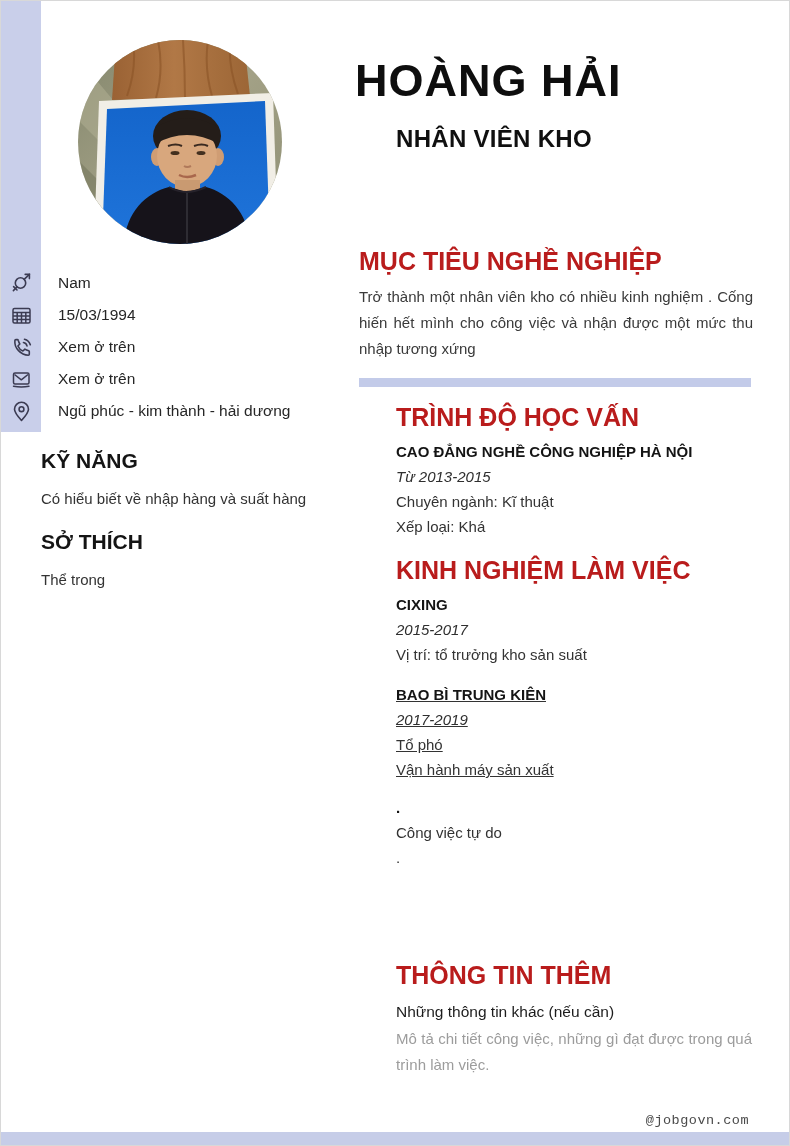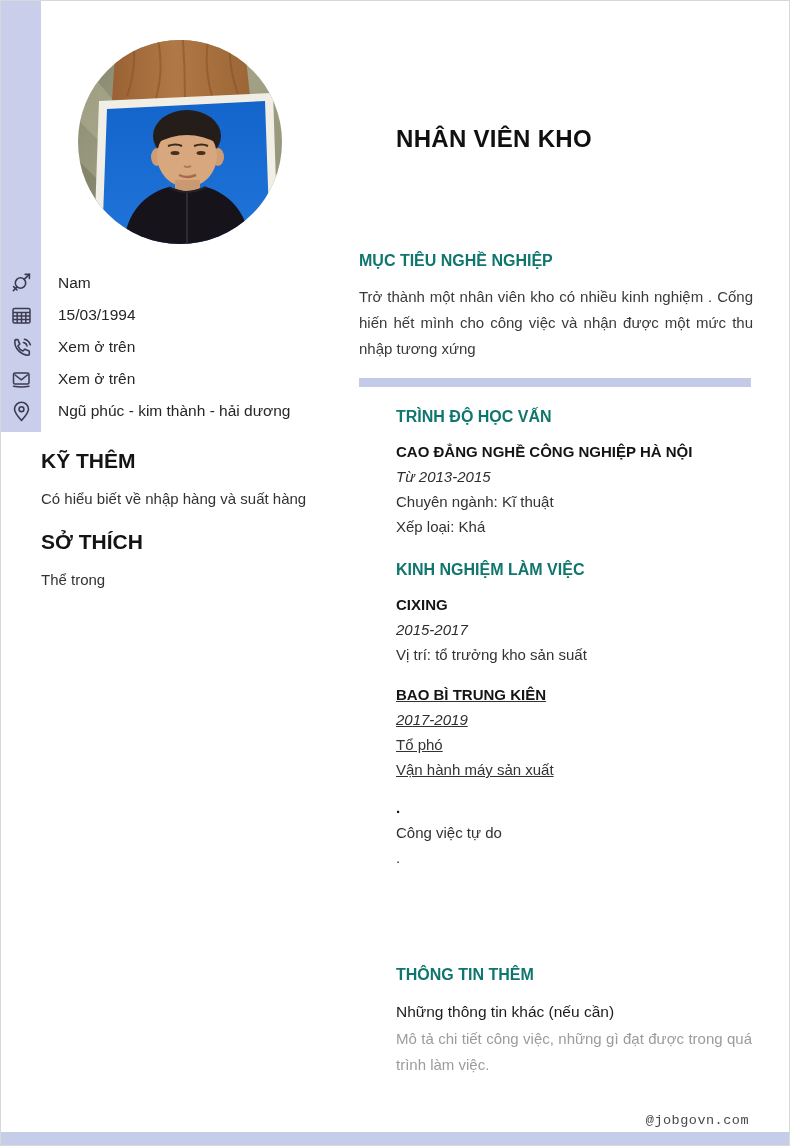--- a/index.html
+++ b/index.html
@@ -30,21 +30,21 @@
   .left-section h2 { font-size:21px; line-height:26px; font-weight:700; color:#141414; }
   .left-section .body { margin-top:12px; font-size:15px; line-height:26px; color:#333333; }
   .skills { top:447px; }
   .hobbies { top:528px; }
 
   
   .name { position:absolute; left:354px; top:55px; font-size:45px; line-height:50px; font-weight:700; letter-spacing:1px; color:#0e0e0e; white-space:nowrap; }
   .job-title { position:absolute; left:356px; top:123px; font-size:24px; line-height:30px; font-weight:700; letter-spacing:.3px; color:#101010; white-space:nowrap;margin-left:39px; }
 
   .objective { position:absolute; left:358px; top:246px; width:394px; }
-  .section-h { font-size:16px; line-height:28px; font-weight:700; color:#0f766e; }
+  .section-h { font-size:25px; line-height:28px; font-weight:700; color:#b91c1c; }
   .objective .body { margin-top:9px; font-size:15px; line-height:26px; color:#3a3a3a; text-align:justify; }
 
   .divider { position:absolute; left:358px; top:377px; width:392px; height:9px; background:#c3cbe9; }
 
   .rcol-section { position:absolute; left:395px; width:356px; }
   .education { top:402px; }
   .experience { top:555px; }
   .more-info { top:960px; }
 
   .detail { margin-top:8px; font-size:15px; line-height:25px; color:#333333; }
@@ -163,29 +163,30 @@
           <path d="M11.5 20.5 c4.2-4.6 7-8 7-11.2 a7 7 0 1 0 -14 0 c0 3.2 2.8 6.6 7 11.2 z"></path>
           <circle cx="11.5" cy="9.2" r="2.4"></circle>
         </svg>
       </span>
       <span class="value">Ngũ phúc - kim thành - hải dương</span>
     </div>
 
   </div>
 
   <div class="left-section skills">
-    <h2>KỸ THÊM</h2>
+    <h2>KỸ NĂNG</h2>
     <div class="body">Có hiểu biết về nhập hàng và suất hàng</div>
   </div>
 
   <div class="left-section hobbies">
     <h2>SỞ THÍCH</h2>
     <div class="body">Thể trong</div>
   </div>
 
+  <div class="name">HOÀNG HẢI</div>
   <div class="job-title">NHÂN VIÊN KHO</div>
 
   <div class="objective">
     <div class="section-h">MỤC TIÊU NGHỀ NGHIỆP</div>
     <div class="body">Trở thành một nhân viên kho có nhiều kinh nghiệm . Cống hiến hết mình cho công việc và nhận được một mức thu nhập tương xứng</div>
   </div>
 
   <div class="divider"></div>
 
   <div class="rcol-section education">

